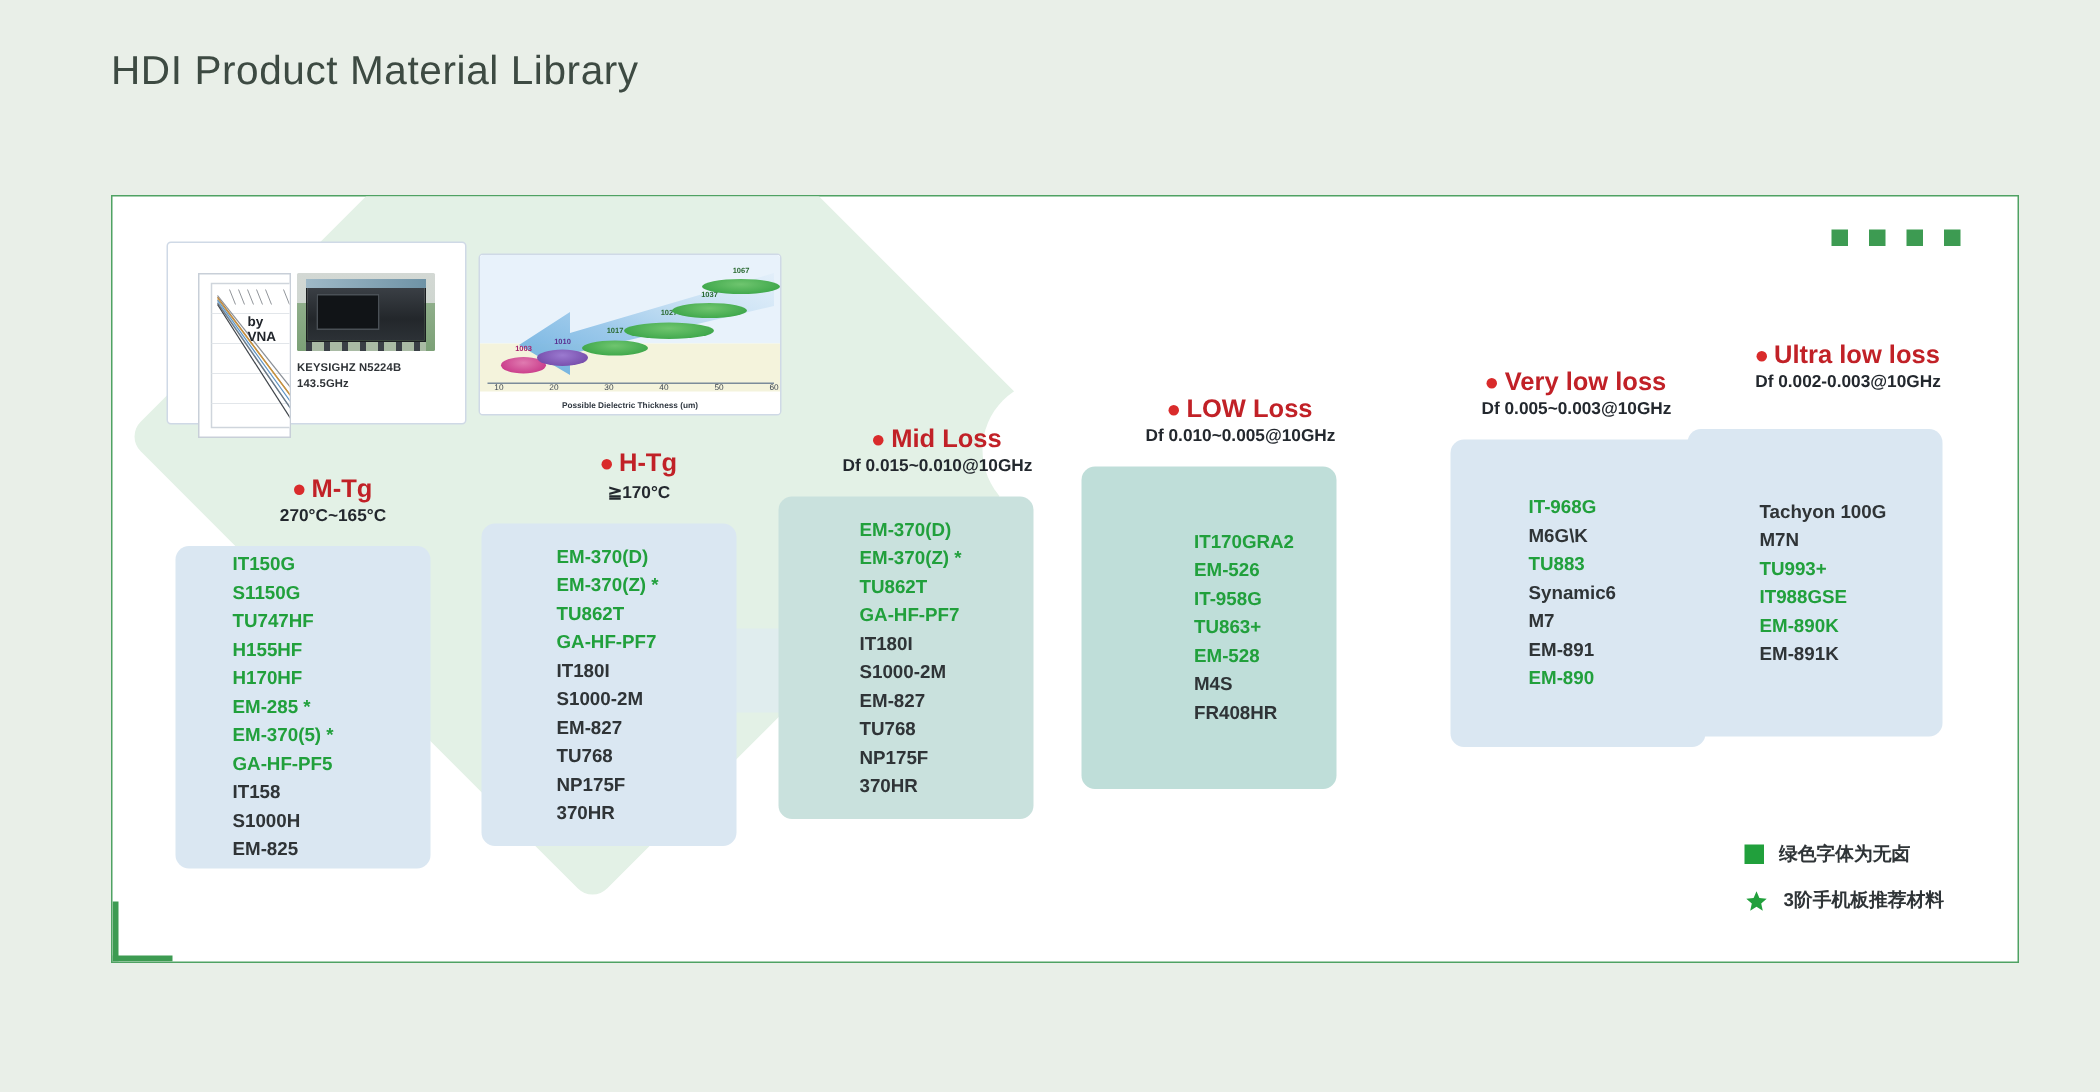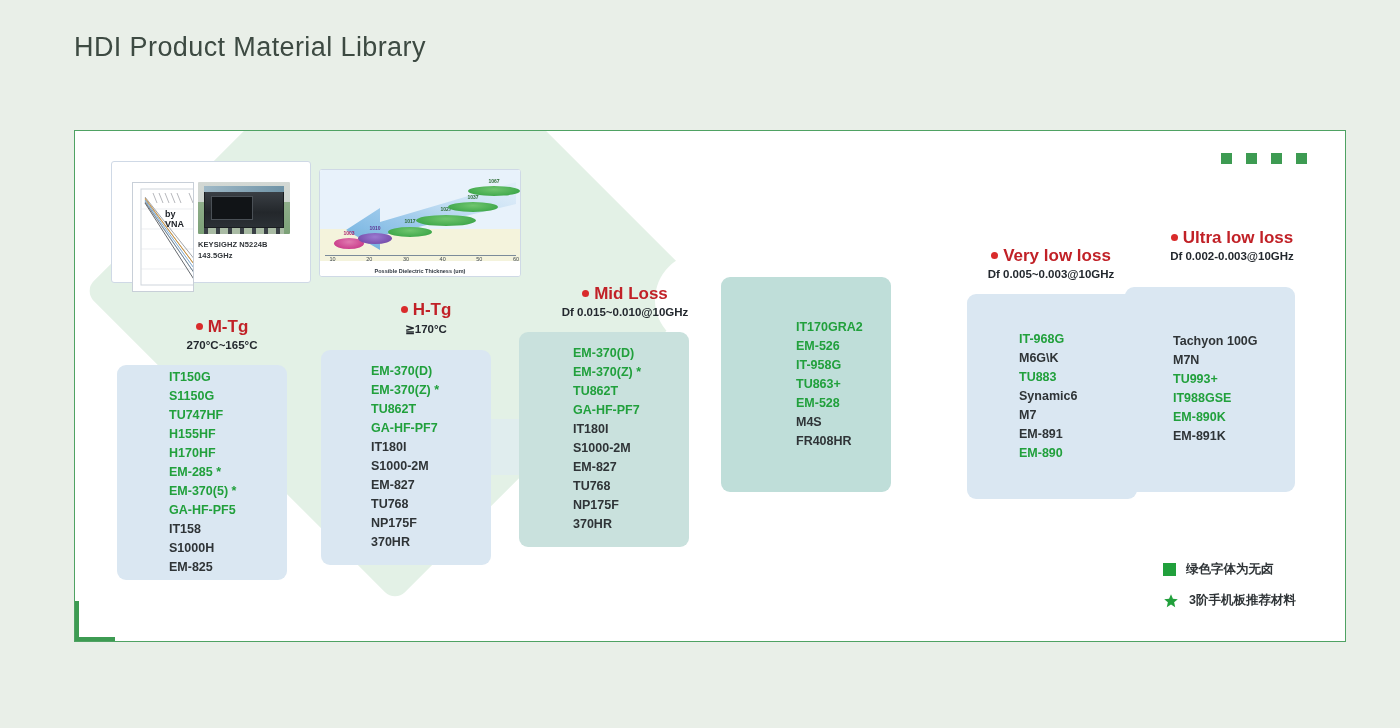--- a/index.html
+++ b/index.html
@@ -137,21 +137,21 @@
   }
   .col-card.tint { background: #c9e1dd; }
   .col-card.tint2 { background: #bfded9; }
   .mat-list { padding-left: 52px; }
   .mat { font-size: 12.5px; font-weight: bold; line-height: 19px; color: #2f3437; white-space: nowrap; }
   .mat.hf { color: #21a03c; }
 
   
   #col-mtg  { left: 42px;  top: 185px; width: 210px; }
   #col-mtg  .col-card { margin-top: 14px; width: 170px; height: 215px; margin-left: 0; }
-  #col-mtg  .mat-list { padding-left: 52px; }
+  #col-mtg  .mat-list { padding-left: 38px; }
 
   #col-htg  { left: 246px; top: 168px; width: 210px; }
   #col-htg  .col-card { margin-top: 14px; width: 170px; height: 215px; }
   #col-htg  .mat-list { padding-left: 50px; }
 
   #col-mid  { left: 444px; top: 152px; width: 212px; }
   #col-mid  .col-card { margin-top: 14px; width: 170px; height: 215px; }
   #col-mid  .mat-list { padding-left: 54px; }
 
   #col-low  { left: 646px; top: 132px; width: 212px; }
@@ -351,20 +351,24 @@
             <div class="mat">IT180I</div>
             <div class="mat">S1000-2M</div>
             <div class="mat">EM-827</div>
             <div class="mat">TU768</div>
             <div class="mat">NP175F</div>
             <div class="mat">370HR</div>
           </div>
         </div>
       </div>
     <div class="col" id="col-low">
+        <div class="col-head"><div class="col-title">
+            <span class="bul"></span>
+            <span>LOW Loss</span>
+          </div><div class="col-sub">Df 0.010~0.005@10GHz</div></div>
         <div class="col-card tint2">
           <div class="mat-list">
             <div class="mat hf">IT170GRA2</div>
             <div class="mat hf">EM-526</div>
             <div class="mat hf">IT-958G</div>
             <div class="mat hf">TU863+</div>
             <div class="mat hf">EM-528</div>
             <div class="mat">M4S</div>
             <div class="mat">FR408HR</div>
           </div>

